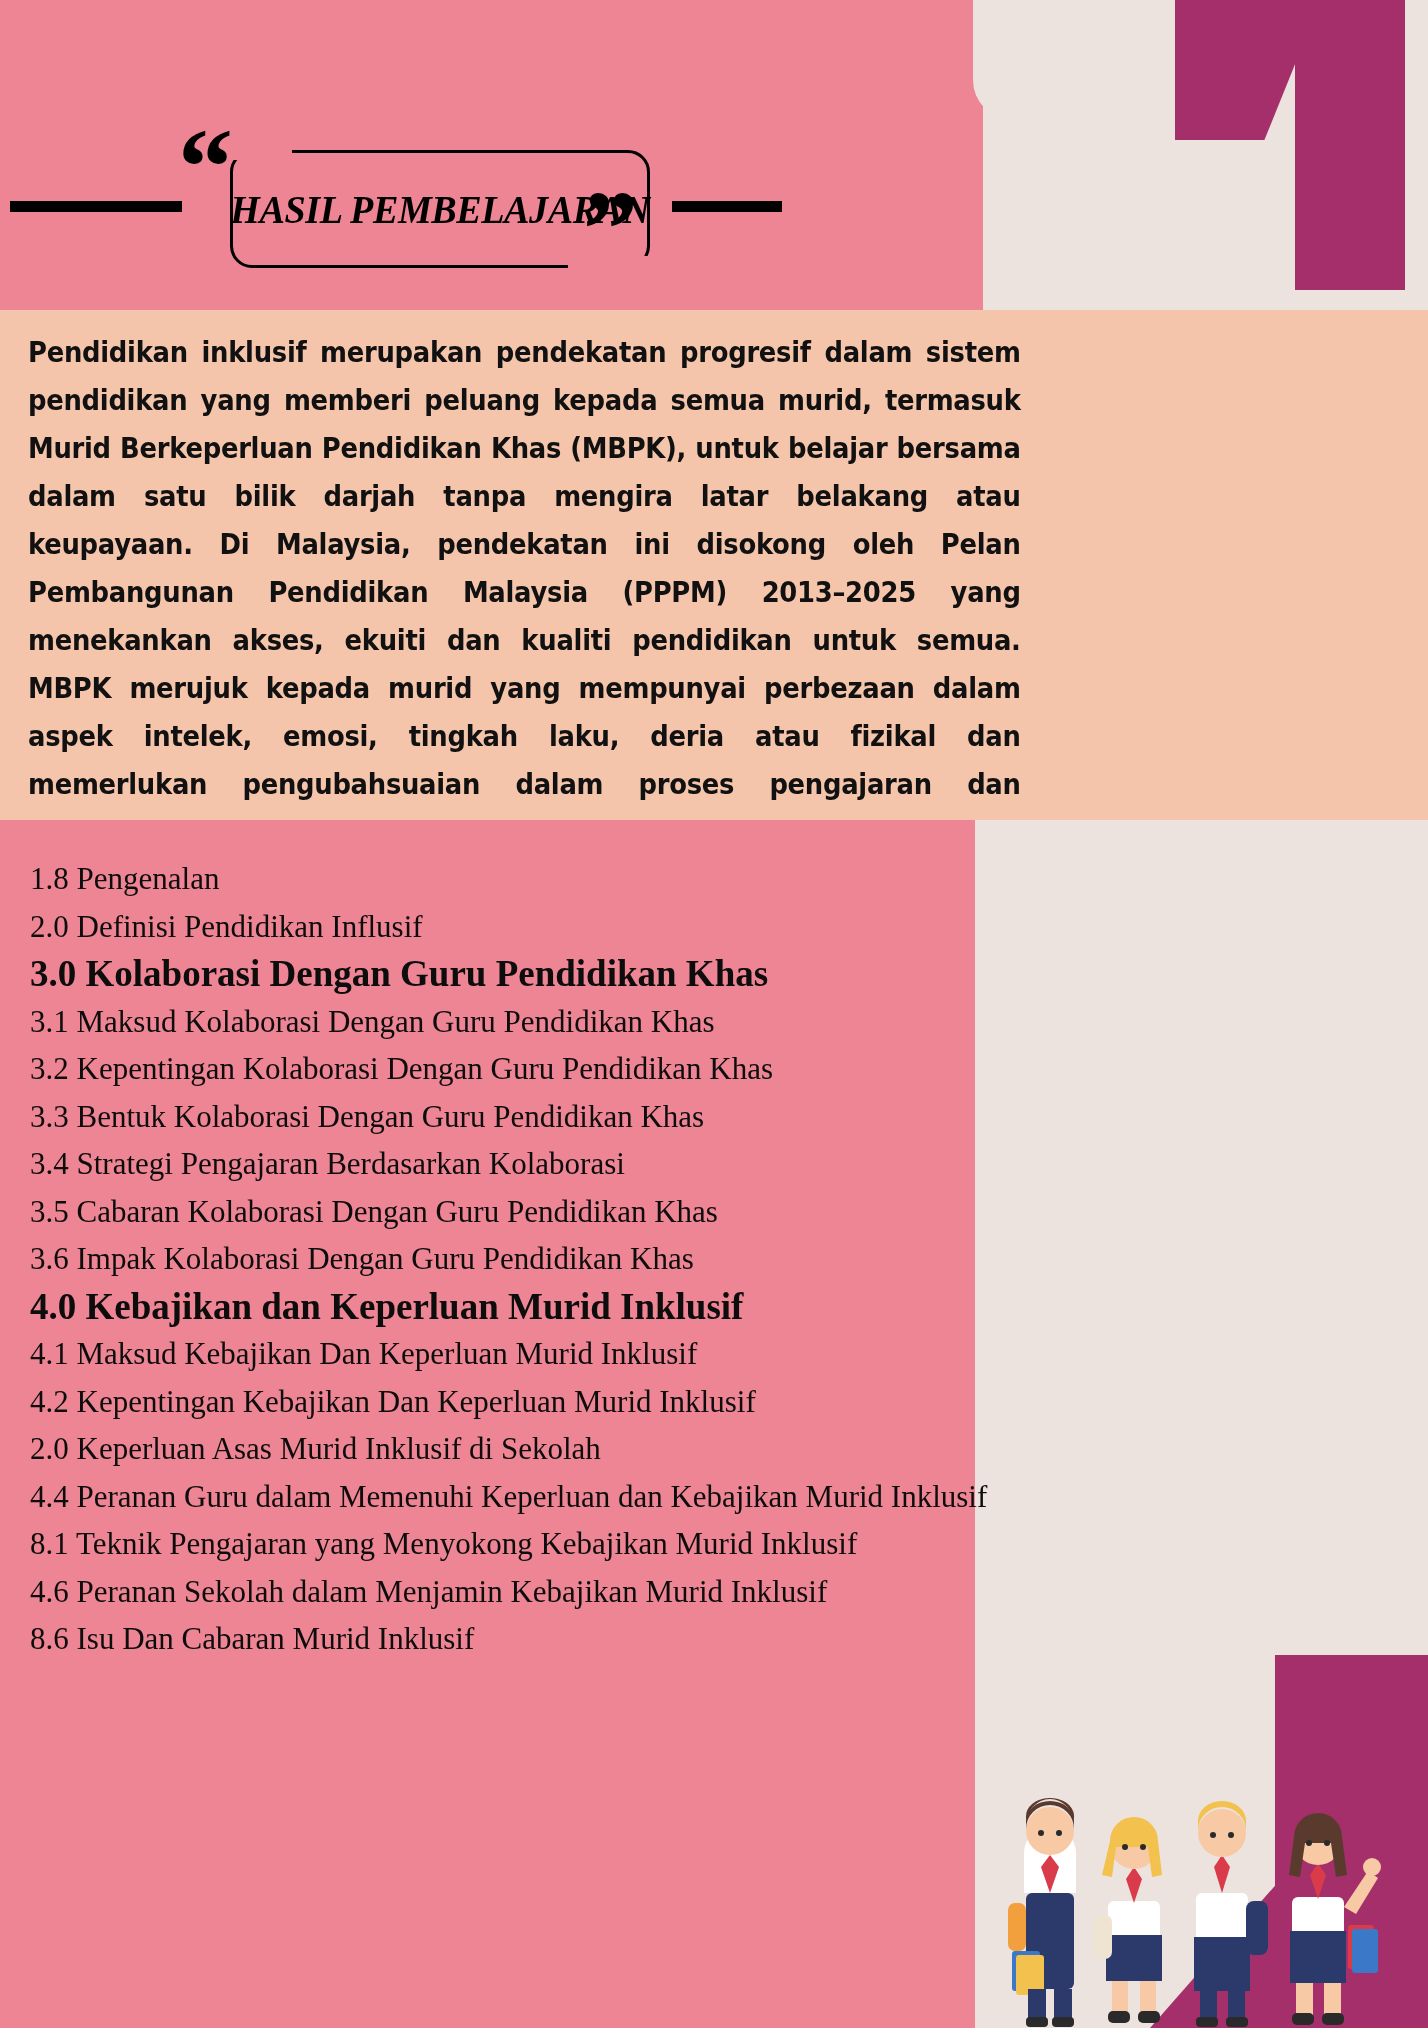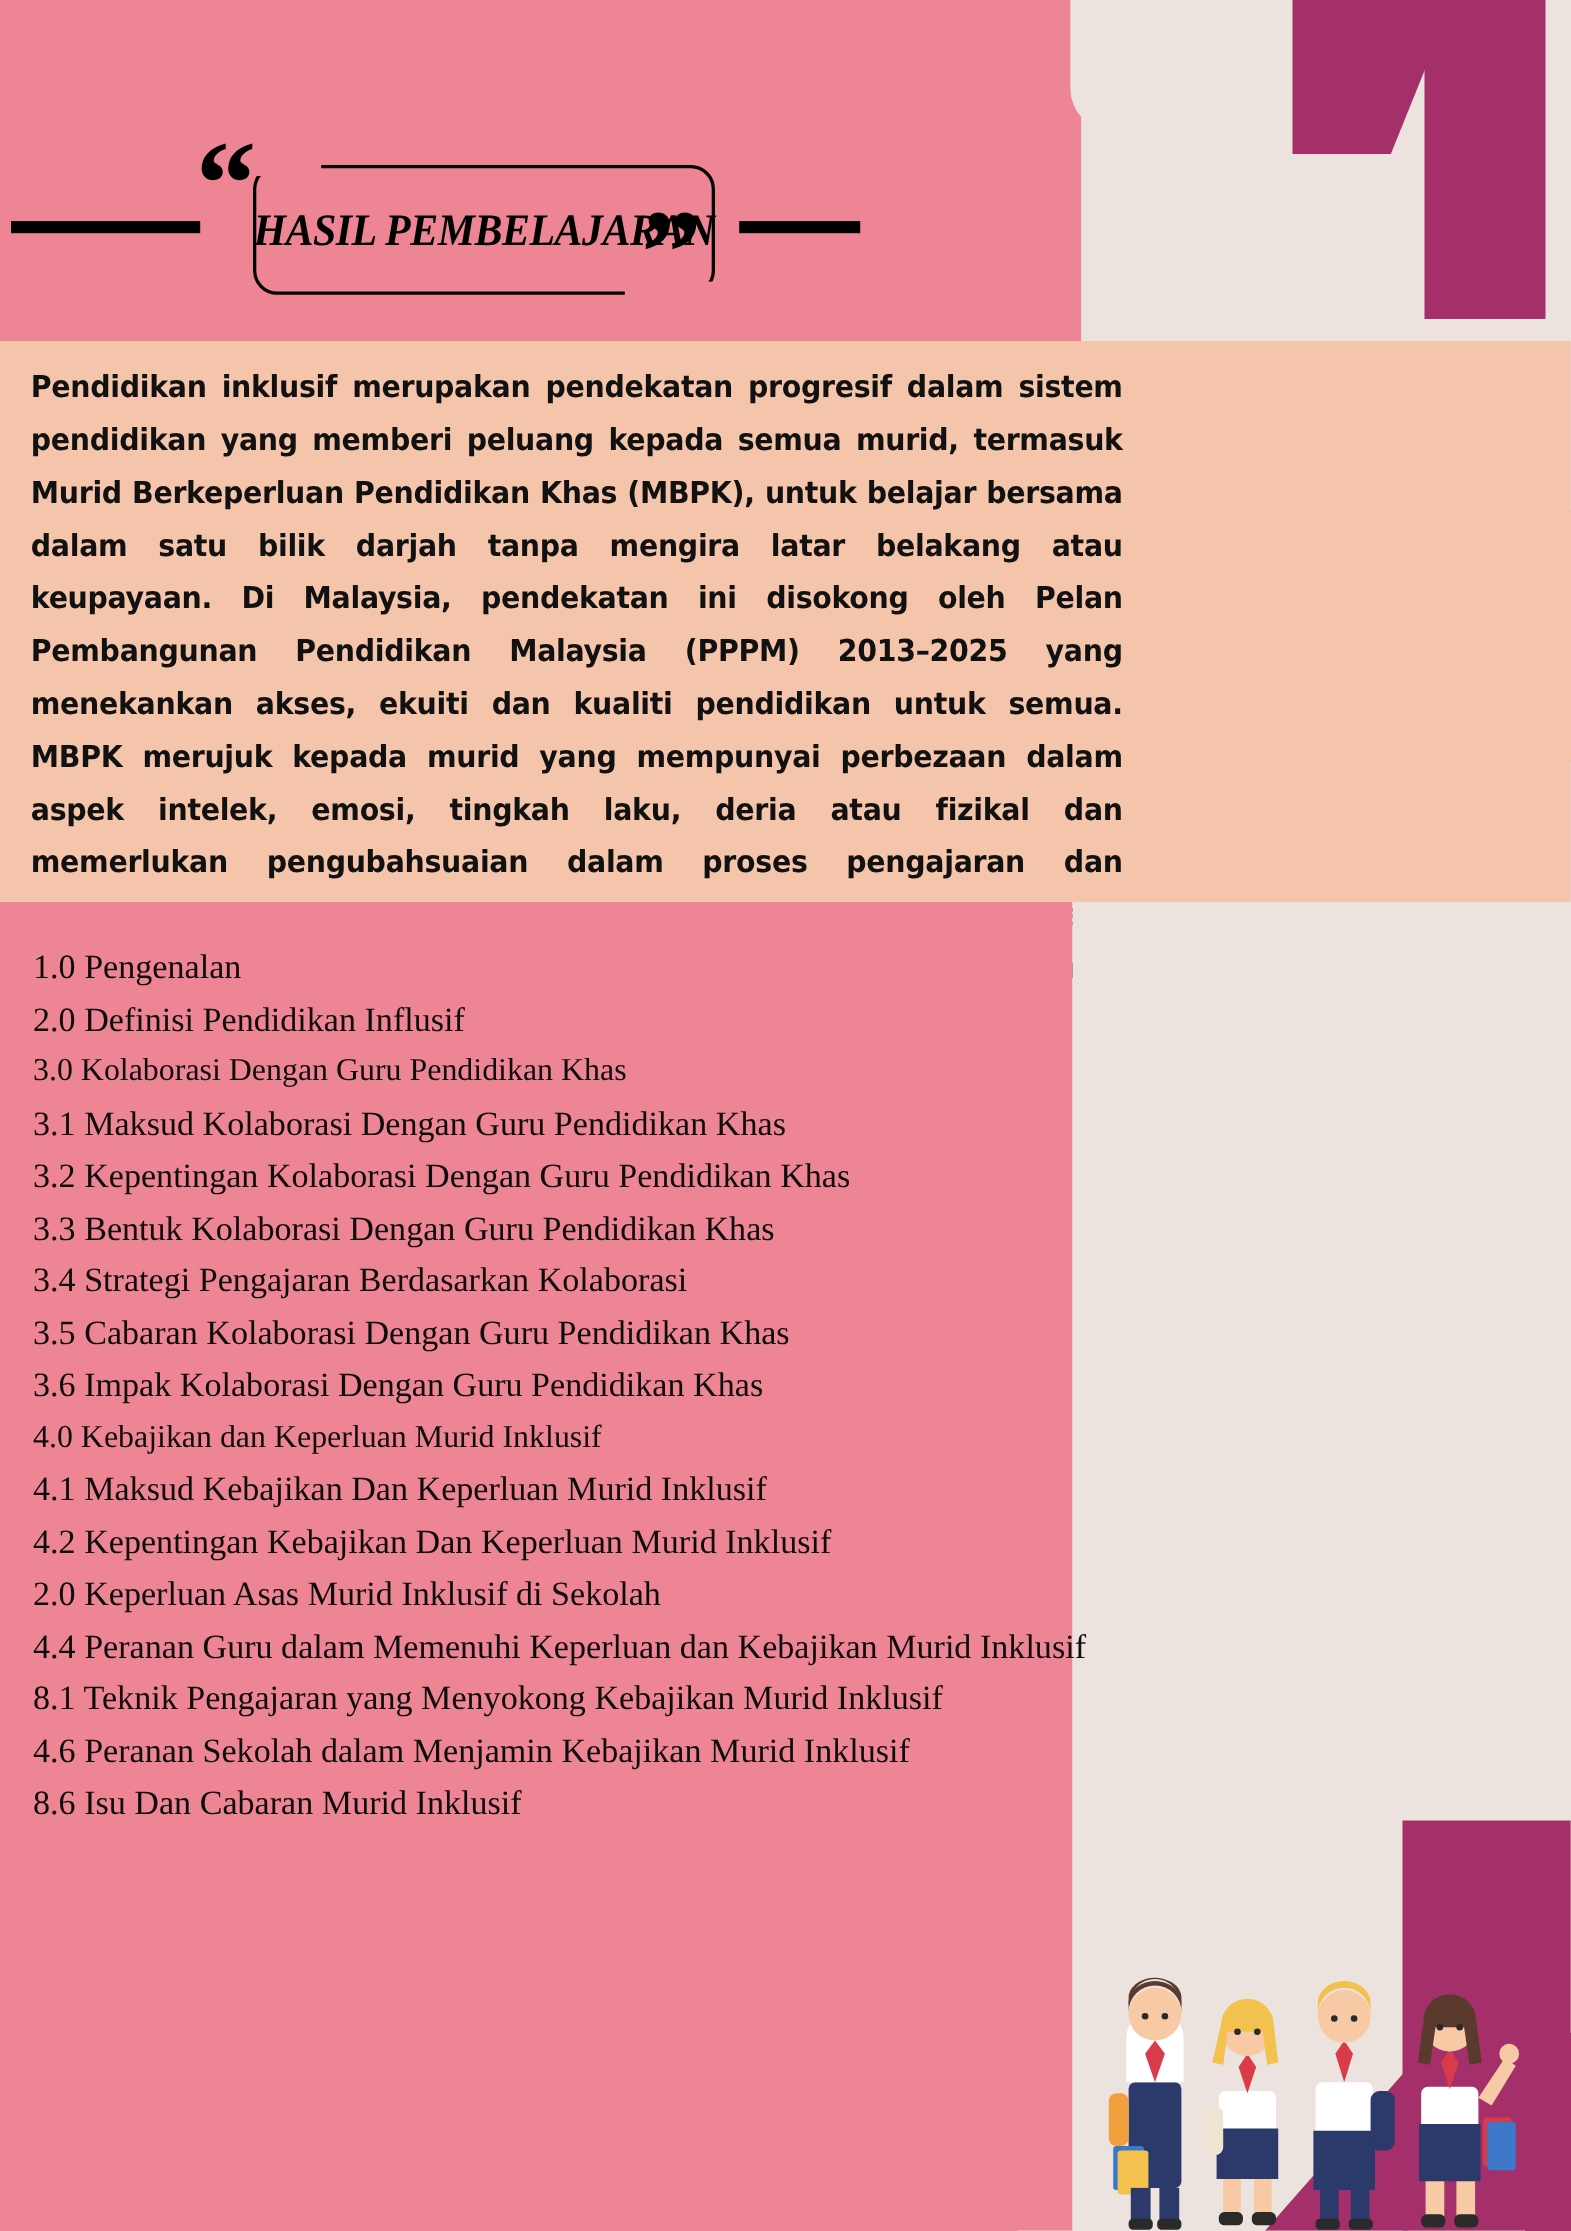--- a/index.html
+++ b/index.html
@@ -49,21 +49,21 @@
       font-family:"DejaVu Sans",sans-serif;font-weight:700;
       font-size:27.5px;line-height:48px;color:#111;text-align:justify;
       letter-spacing:-.3px;transform:scaleX(.94);transform-origin:left top;}
 
   
   .toc-band{position:absolute;left:0;top:820px;width:975px;height:1208px;background:#EE8594;}
   .toc-cream{position:absolute;left:975px;top:820px;width:453px;height:1208px;background:#EDE3DE;}
   .toc-list{position:absolute;left:30px;top:855px;width:1300px;}
   .toc-item{font-family:"Liberation Serif",serif;font-size:31px;line-height:47.5px;color:#0d0d0d;
       white-space:nowrap;}
-  .toc-item.bold{font-weight:400;font-size:29px;}
+  .toc-item.bold{font-weight:700;font-size:37px;}
 
   
   .magenta-block{position:absolute;left:1275px;top:1655px;width:153px;height:373px;background:#A52F6B;}
   .magenta-tri{position:absolute;left:1150px;top:1880px;width:0;height:0;
       border-left:130px solid transparent;border-bottom:148px solid #A52F6B;}
 
   
   .students{position:absolute;left:1000px;top:1775px;width:420px;height:253px;}
 </style>
 </head>
@@ -96,21 +96,21 @@
   </div>
   <div class="body-band-right"></div>
 
   <div class="toc-band"></div>
   <div class="toc-cream"></div>
 
   <div class="magenta-block"></div>
   <div class="magenta-tri"></div>
 
   <div class="toc-list" id="toc-list">
-      <div class="toc-item">1.0 Pengenalan</div>
+      <div class="toc-item">1.8 Pengenalan</div>
       <div class="toc-item">2.0 Definisi Pendidikan Influsif</div>
       <div class="toc-item bold">3.0 Kolaborasi Dengan Guru Pendidikan Khas</div>
       <div class="toc-item">3.1 Maksud Kolaborasi Dengan Guru Pendidikan Khas</div>
       <div class="toc-item">3.2 Kepentingan Kolaborasi Dengan Guru Pendidikan   Khas</div>
       <div class="toc-item">3.3 Bentuk Kolaborasi Dengan Guru Pendidikan Khas</div>
       <div class="toc-item">3.4 Strategi Pengajaran Berdasarkan Kolaborasi</div>
       <div class="toc-item">3.5 Cabaran Kolaborasi Dengan Guru Pendidikan Khas</div>
       <div class="toc-item">3.6 Impak Kolaborasi Dengan Guru Pendidikan Khas</div>
       <div class="toc-item bold">4.0 Kebajikan dan Keperluan Murid Inklusif</div>
       <div class="toc-item">4.1 Maksud Kebajikan Dan Keperluan Murid Inklusif</div>

